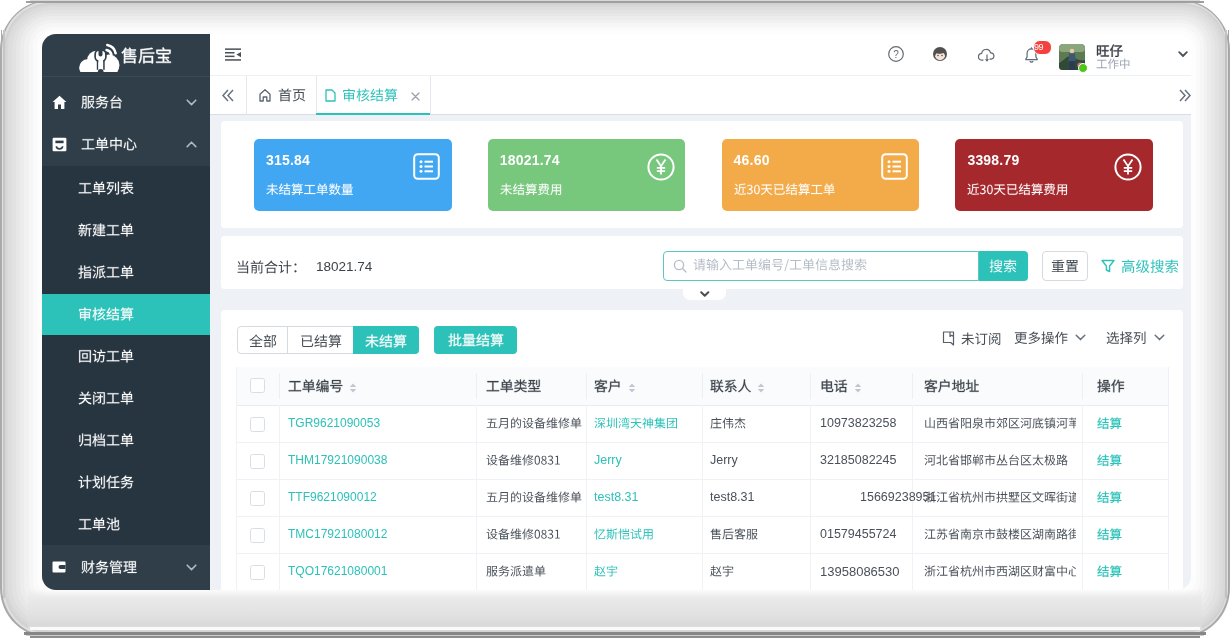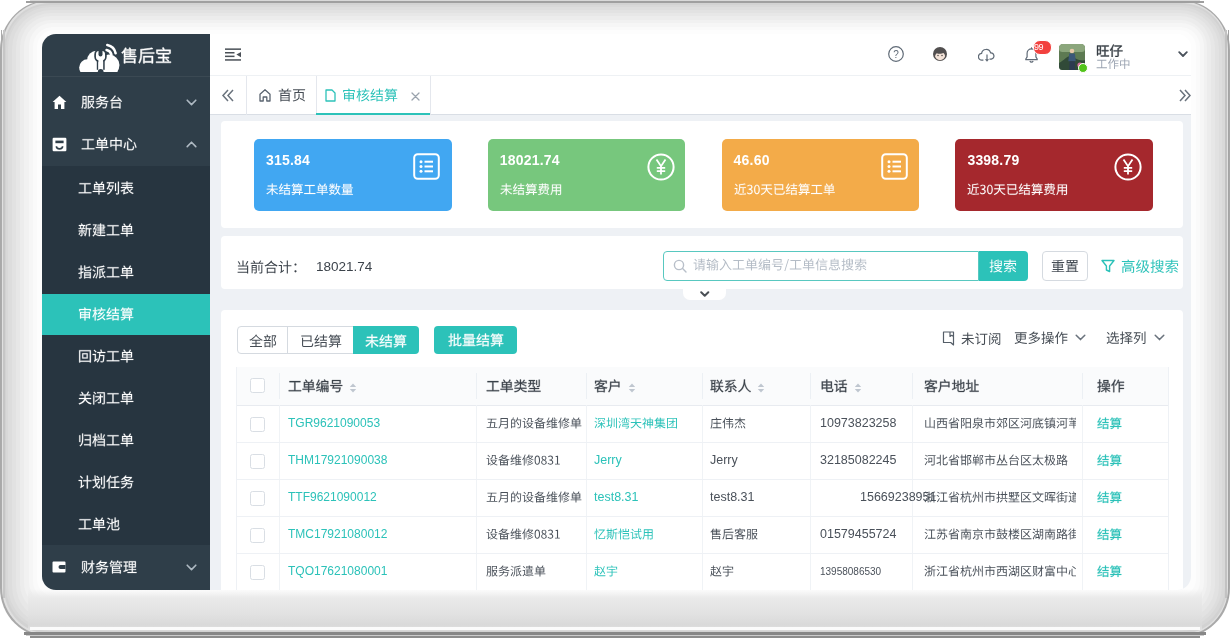--- a/index.html
+++ b/index.html
@@ -1119,21 +1119,21 @@
       </svg>
     </div>
 <div style="position:absolute;left:668px;top:531px;">
       <svg width="24.0" height="12" viewBox="0 -880 2000 1000" style="display:block;">
         <g fill="#4a515a" transform="scale(1,-1)">
           <use href="#u8D75" x="0"></use>
           <use href="#u5B87" x="1000"></use>
         </g>
       </svg>
     </div>
-<div style="position:absolute;left:778px;top:530.5px;font-size:10px;line-height:13px;color:#4a515a;">13958086530</div>
+<div style="position:absolute;left:778px;top:530.5px;font-size:13px;line-height:13px;color:#4a515a;">13958086530</div>
 <div style="position:absolute;left:882px;top:531px;width:152px;height:14px;overflow:hidden;">
       <svg width="156.0" height="12" viewBox="0 -880 13000 1000" style="display:block;">
         <g fill="#4a515a" transform="scale(1,-1)">
           <use href="#u6D59" x="0"></use>
           <use href="#u6C5F" x="1000"></use>
           <use href="#u7701" x="2000"></use>
           <use href="#u676D" x="3000"></use>
           <use href="#u5DDE" x="4000"></use>
           <use href="#u5E02" x="5000"></use>
           <use href="#u897F" x="6000"></use>

